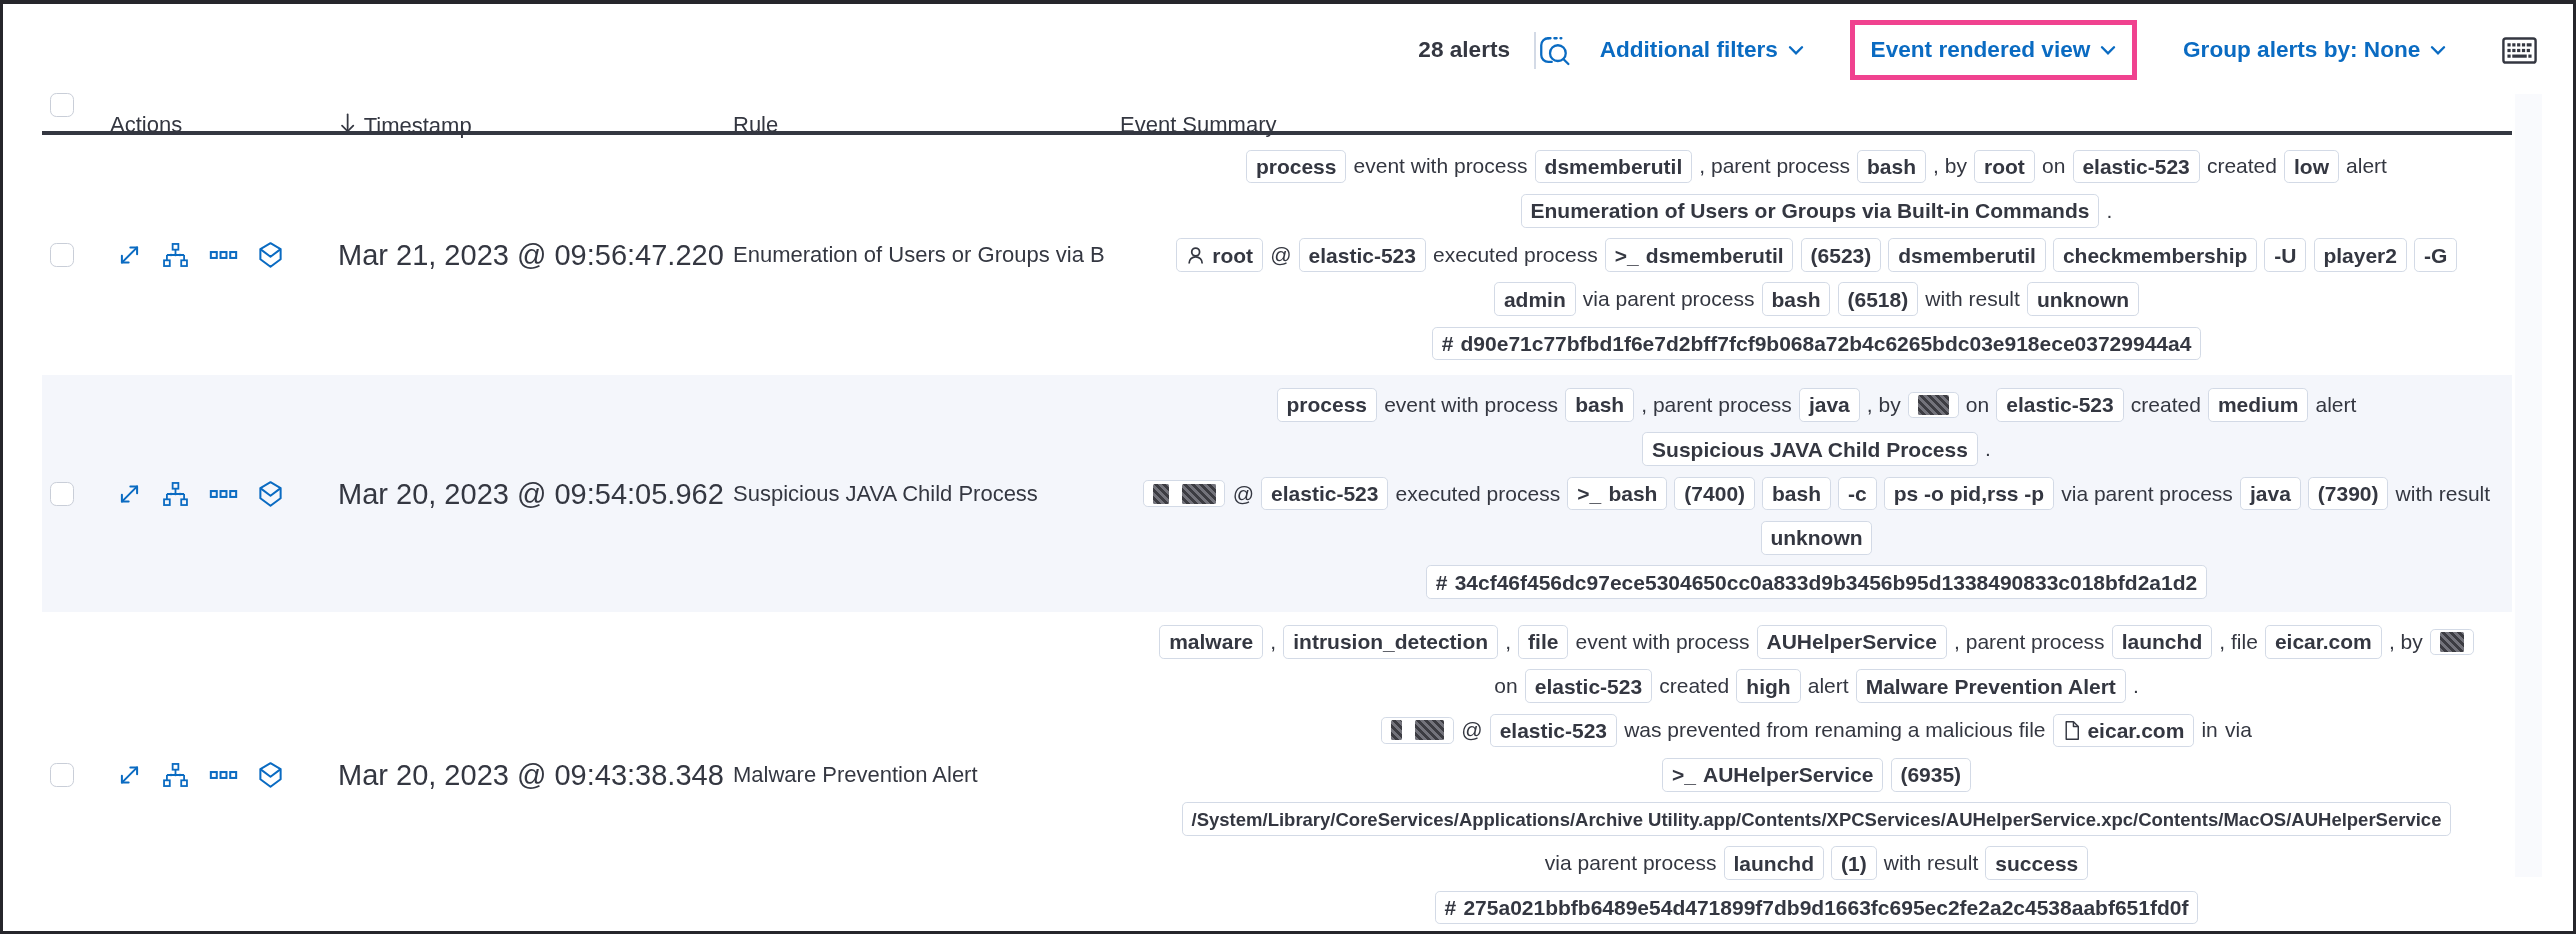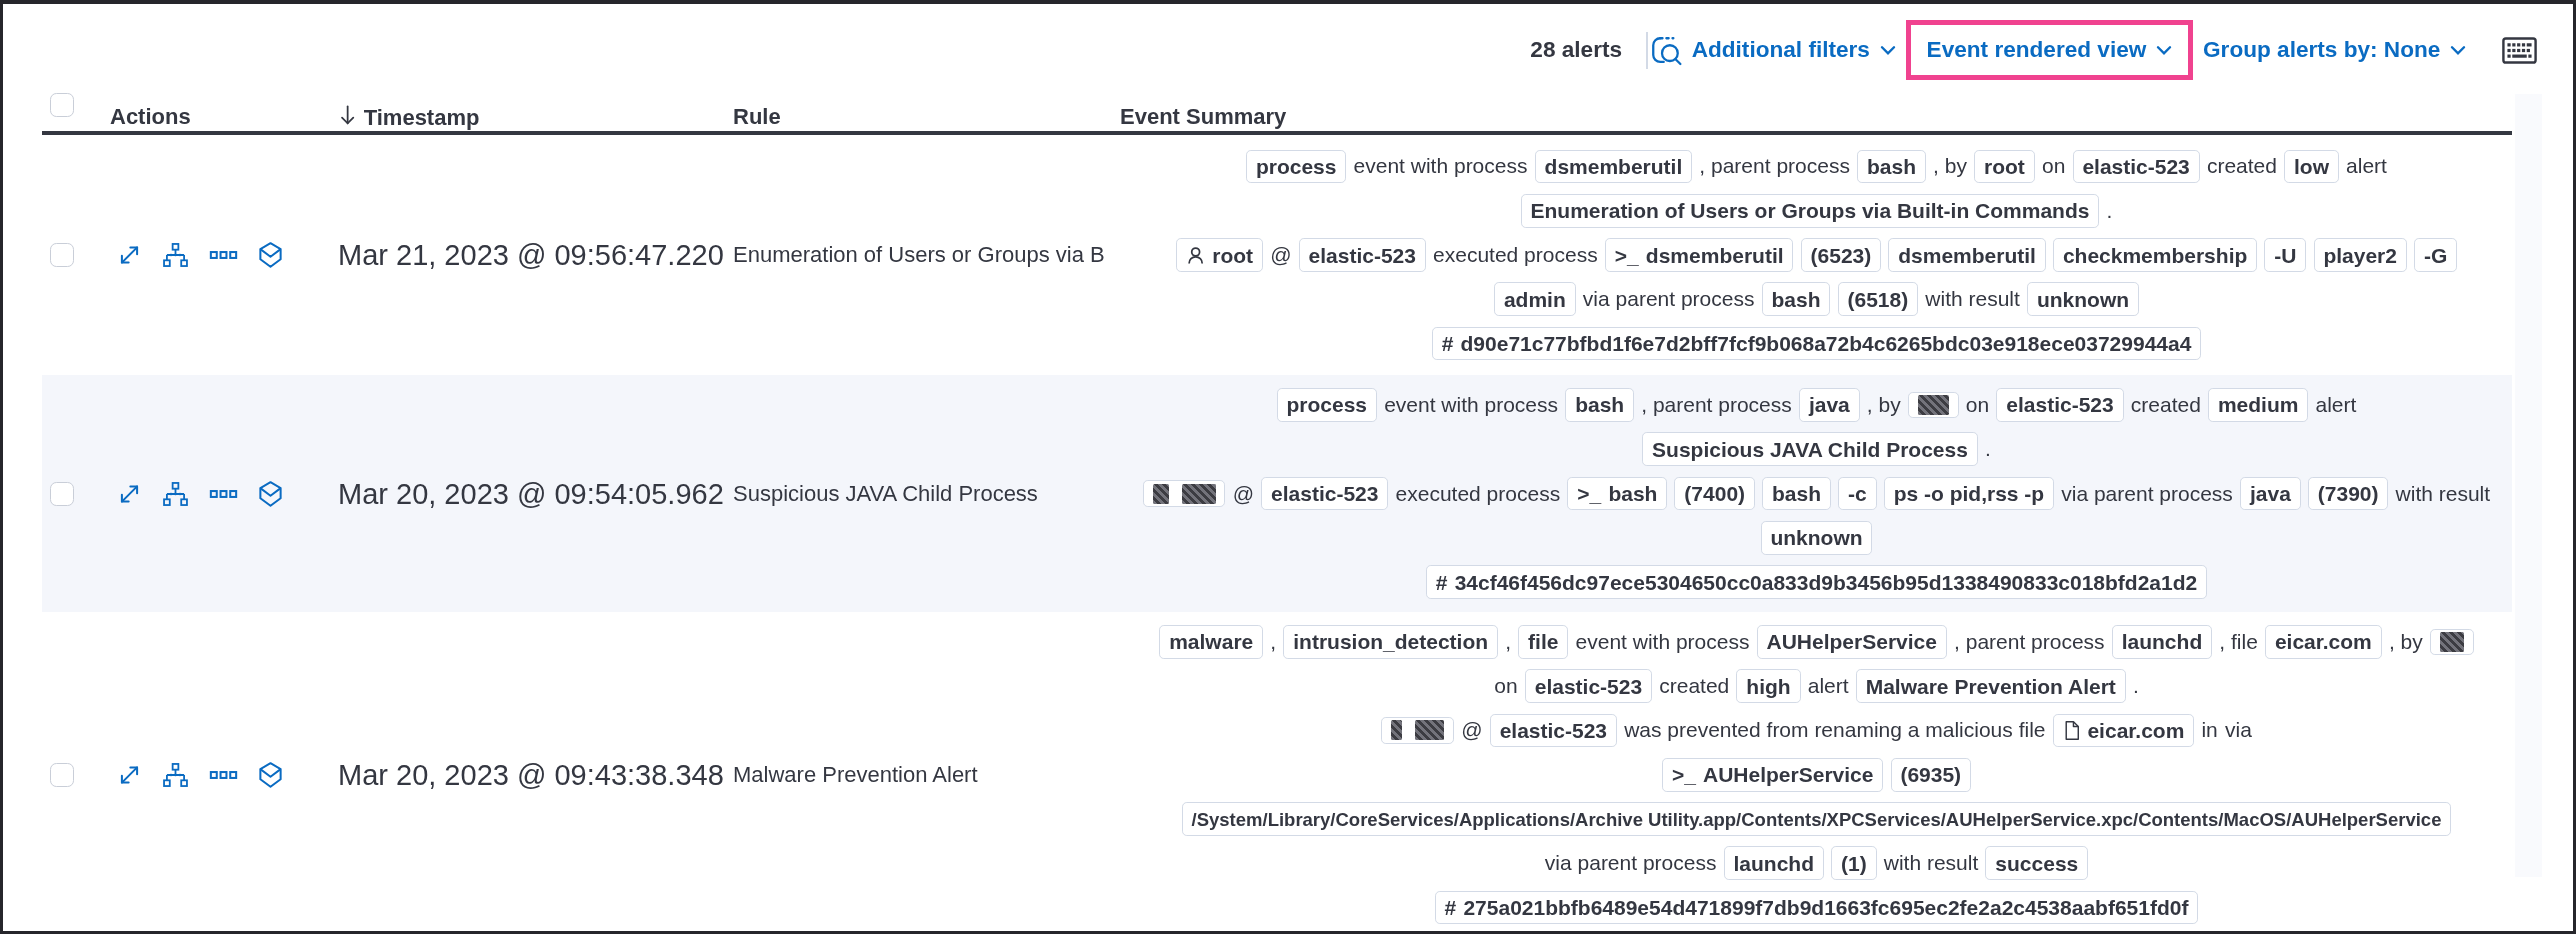--- a/index.html
+++ b/index.html
@@ -16,31 +16,31 @@
     background:#fff;color:var(--dark);
     font-family:"Liberation Sans",sans-serif;
     position:relative;overflow:hidden;
   }
   
   .toolbar{display:flex;align-items:center;justify-content:flex-end;
     padding:11.3px 35px 3.2px 39px;height:84px;box-sizing:border-box}
   .tleft{display:flex;align-items:center}
   .alert-count{font-size:22.6px;font-weight:700;white-space:nowrap}
   .vdiv{width:1.6px;height:37px;background:var(--border);margin-left:24px}
-  .tright{display:flex;align-items:center;gap:9px}
+  .tright{display:flex;align-items:center;gap:29px}
   .tlink{display:inline-flex;align-items:center;gap:9.7px;color:var(--blue);
     font-size:22.6px;font-weight:600;white-space:nowrap;cursor:pointer}
   .hl-box{border:5.6px solid var(--pink);background:#fff;padding:12px 16px;
-    display:inline-flex;align-items:center;margin:0 1px}
+    display:inline-flex;align-items:center;margin:0 17px}
   .kbd-wrap{margin-left:26px;display:inline-flex;cursor:pointer}
   .chev svg{display:block}
   
   .table{margin-left:39px;width:2470px;position:relative}
   .thead{position:relative;height:43px;border-bottom:4px solid var(--dark)}
-  .th{position:absolute;top:16px;font-size:22px;font-weight:700;white-space:nowrap;
+  .th{position:absolute;top:24px;font-size:22px;font-weight:400;white-space:nowrap;
     display:flex;align-items:center;gap:6.4px}
   .th-actions{left:68px}.th-time{left:296px}.th-rule{left:691px}.th-summary{left:1078px}
   .checkbox{width:24px;height:24px;border:1.6px solid #c9ced8;border-radius:6.4px;
     background:#fff;box-sizing:border-box;cursor:pointer}
   .thead .checkbox{position:absolute;left:8px;top:4.8px}
   #rows{border-bottom:1.6px solid #dde2ea}
   .row{position:relative}
   .row:nth-child(1){min-height:240px}
   .row:nth-child(2){min-height:237px;background:var(--stripe)}
   .row:nth-child(3){min-height:255px}

